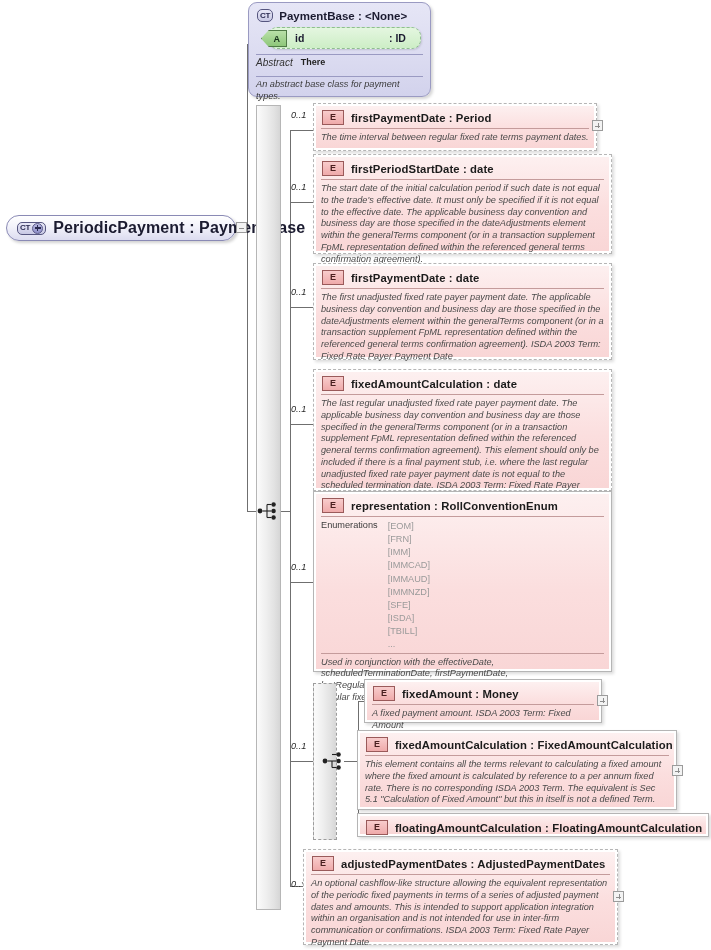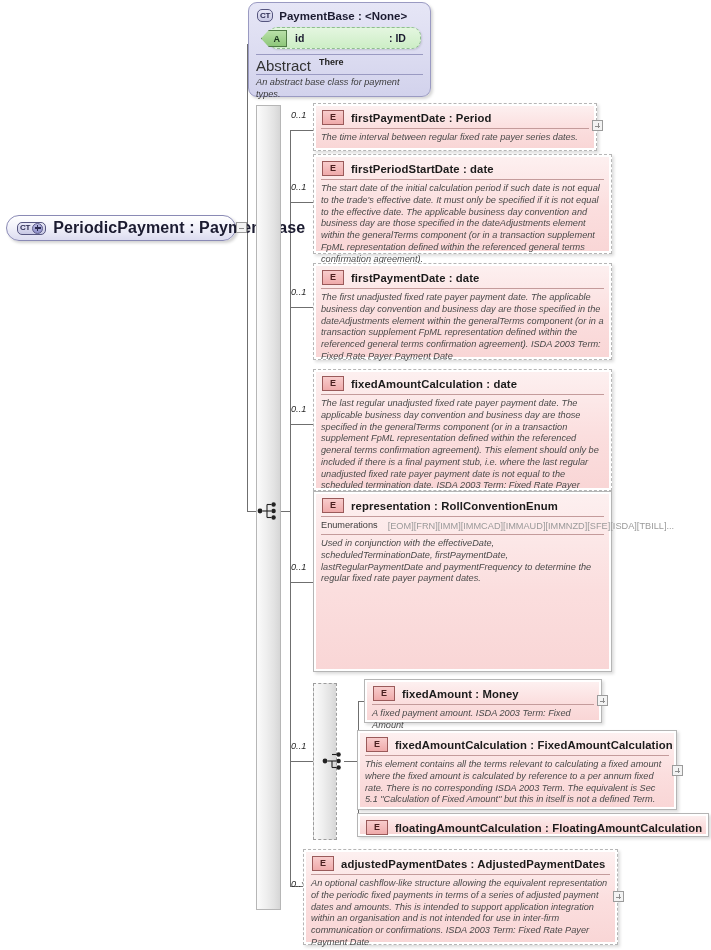--- a/index.html
+++ b/index.html
@@ -68,23 +68,23 @@
     background:linear-gradient(to bottom,#b9e0a8,#8ec77a);
     border:1px solid #4f7a45;
     clip-path:polygon(30% 0,100% 0,100% 100%,30% 100%,0 50%);
     display:flex;align-items:center;justify-content:flex-end;
     font-size:9px;font-weight:bold;color:#16301a;padding-right:6px;box-sizing:border-box;
   }
   .attr-name{font-size:10.5px;font-weight:bold;color:#1b1b30;}
   .attr-type{font-size:10.5px;font-weight:bold;color:#1b1b30;position:absolute;left:120px;}
 
   .ct-meta{border-top:1px solid #9a9ac2;margin-top:5px;padding-top:2px;display:flex;gap:8px;}
-  .ct-meta .k{font-size:15px;color:#333;}
+  .ct-meta .k{font-size:10px;font-style:italic;color:#333;}
   .ct-meta .v{font-size:9px;font-weight:bold;color:#222;}
-  .ct-doc{border-top:1px solid #9a9ac2;margin-top:0;padding-top:2px;
+  .ct-doc{border-top:1px solid #9a9ac2;margin-top:8px;padding-top:2px;
     font-size:9.2px;font-style:italic;color:#3a3a3a;line-height:1.25;}
 
   
   .seq-bar{
     position:absolute;box-sizing:border-box;border:1px solid #b6b6b6;
     background:linear-gradient(to right,#fbfbfb 0%,#efefef 40%,#e2e2e2 75%,#d6d6d6 100%);
   }
   .seq-bar.dashed{border:1px dashed #9c9c9c;}
 
   
@@ -113,21 +113,21 @@
     display:flex;align-items:center;justify-content:center;
     font-size:9px;font-weight:bold;color:#4a1f1f;line-height:1;
   }
   .el-name{font-size:11.3px;font-weight:bold;color:#1b1b1b;white-space:nowrap;letter-spacing:.1px;}
   .el-doc{
     border-top:1px solid #c49b9b;margin-top:1px;padding-top:3px;
     font-size:9.2px;font-style:italic;color:#4a4a4a;line-height:1.28;
   }
   .el-enum-wrap{border-top:1px solid #c49b9b;margin-top:1px;padding-top:3px;display:flex;gap:10px;}
   .enum-key{font-size:9.2px;color:#3d3d3d;flex:0 0 auto;}
-  .enum-vals{display:flex;flex-direction:row;}
+  .enum-vals{display:flex;flex-direction:column;}
   .enum-vals span{font-size:9.2px;color:#9a9a9a;line-height:1.43;}
 
   
   .plus-btn{
     position:absolute;width:11px;height:11px;box-sizing:border-box;
     border:1px solid #9b9b9b;background:#f3f3f3;
   }
   .plus-btn:before,.plus-btn:after{content:"";position:absolute;background:#8d8d8d;}
   .plus-btn:before{left:2px;top:4.5px;width:5px;height:1px;}
   .plus-btn:after{left:4.5px;top:2px;width:1px;height:5px;}
@@ -223,21 +223,21 @@
 
   <div class="card" style="left:291px;top:110px;">0..1</div>
   <div class="el-box" style="left:313px;top:103px;width:284px;height:48px;">
     <div class="el-inner">
       <div class="el-head">
         <span class="e-badge">
             <span>E</span>
           </span>
         <span class="el-name">firstPaymentDate : Period</span>
       </div>
-      <div class="el-doc">The time interval between regular fixed rate payer series dates.</div>
+      <div class="el-doc">The time interval between regular fixed rate terms payment dates.</div>
     </div>
   </div>
   <div class="plus-btn" style="left:592px;top:120px;"></div>
 
   <div class="card" style="left:291px;top:182px;">0..1</div>
   <div class="el-box" style="left:313px;top:154px;width:299px;height:100px;">
     <div class="el-inner">
       <div class="el-head">
         <span class="e-badge">
             <span>E</span>

